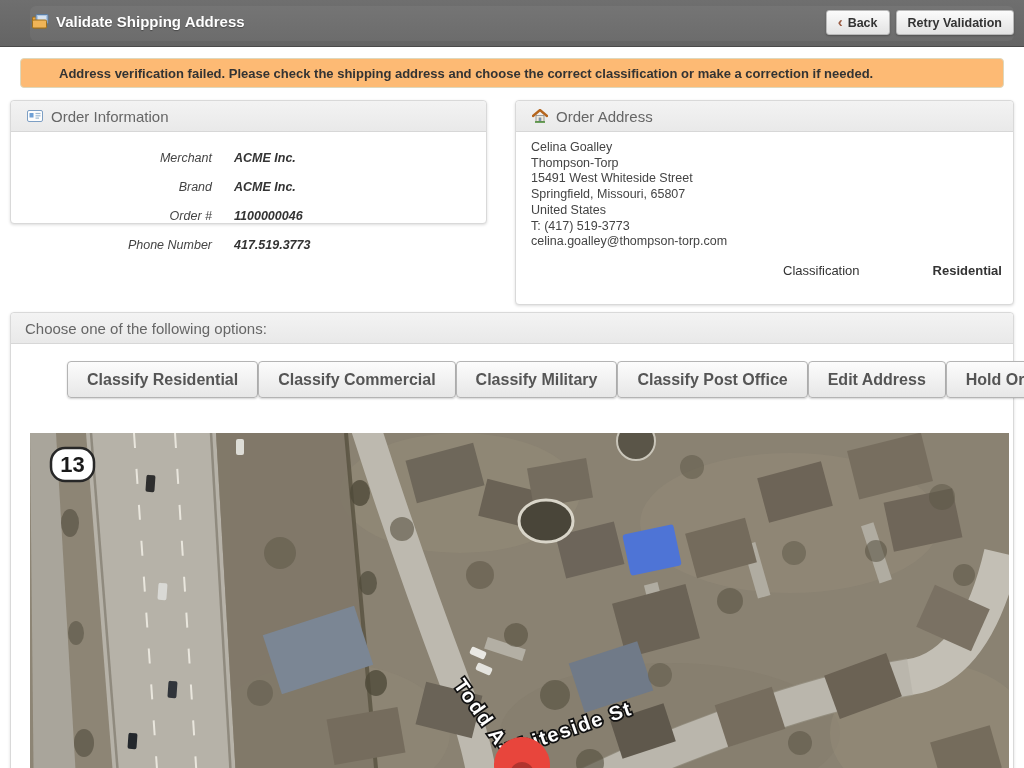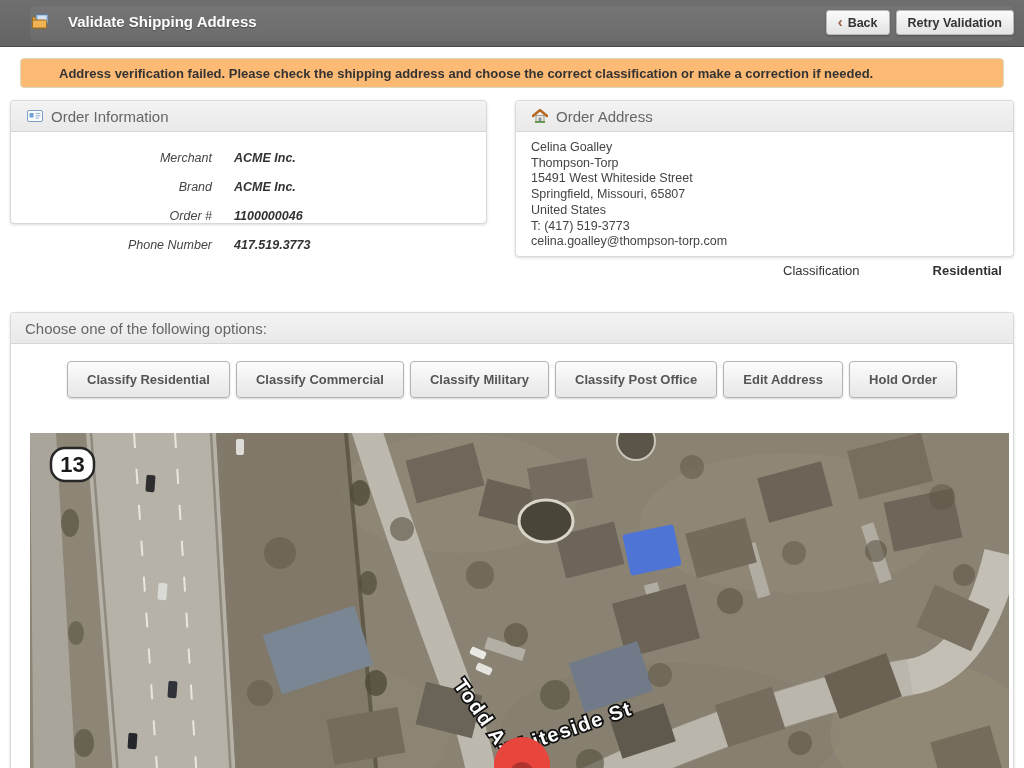--- a/index.html
+++ b/index.html
@@ -11,21 +11,21 @@
   .topbar {
     position:absolute; left:0; top:0; width:1024px; height:47px;
     background:linear-gradient(#6f6f6f,#646464);
     border-bottom:1px solid #4a4a4a;
   }
   .topbar-inner {
     position:absolute; left:30px; top:6px; right:10px; height:35px;
     background:rgba(255,255,255,0.05); border-radius:6px;
   }
   .topbar-title {
-    position:absolute; left:32px; top:13px; display:flex; align-items:center; gap:19px;
+    position:absolute; left:32px; top:13px; display:flex; align-items:center; gap:7px;
     color:#fff; font-size:15px; font-weight:bold; text-shadow:0 1px 1px rgba(0,0,0,.35);
   }
   .topbar-buttons { position:absolute; right:10px; top:10px; display:flex; gap:6px; }
   .tb-btn {
     height:25px; padding:0 11px; font-family:inherit;
     font-size:12.5px; font-weight:bold; color:#333;
     background:linear-gradient(#fbfbfb,#e3e3e3);
     border:1px solid #b9b9b9; border-radius:3px;
     box-shadow:0 1px 2px rgba(0,0,0,.25);
     display:flex; align-items:center; gap:5px; cursor:pointer;
@@ -45,21 +45,21 @@
     position:absolute; background:#fff; border:1px solid #d9d9d9; border-radius:4px;
     box-shadow:0 1px 3px rgba(0,0,0,.14);
   }
   .panel-head {
     height:31px; background:linear-gradient(#f3f3f3,#e9e9e9);
     border-bottom:1px solid #d7d7d7; border-radius:4px 4px 0 0;
     display:flex; align-items:center; gap:8px; padding-left:16px;
     font-size:15px; color:#666;
   }
   #order-info { left:10px; top:100px; width:477px; height:124px; }
-  #order-address { left:515px; top:100px; width:499px; height:157px; }
+  #order-address { left:515px; top:100px; width:499px; height:205px; }
 
   .oi-body { padding-top:11px;font-style:italic; }
   .oi-row { display:flex; height:29px; align-items:center; font-size:12.5px; }
   .oi-label { width:201px; text-align:right; color:#444; }
   .oi-value { margin-left:22px; font-weight:bold; color:#333; }
 
   .oa-body { padding:8px 0 0 15px; font-size:12.5px; color:#444; line-height:15.7px; }
   .oa-class-row { display:flex; margin-top:13px; font-size:13px; }
   .oa-class-label { width:697px; box-sizing:border-box; padding-left:126px; color:#333; }
   .oa-class-label { width:auto; margin-left:126px; }
@@ -67,21 +67,21 @@
 
   
   #options { left:10px; top:312px; width:1004px; height:500px; }
   #options .panel-head { font-size:15px; padding-left:14px; }
   .opt-buttons {
     display:flex; justify-content:space-between;
     padding:17px 56px 0 56px;
   }
   .opt-btn {
     height:37px; padding:0 19px; font-family:inherit;
-    font-size:13px; font-weight:bold; color:#555;
+    font-size:16px; font-weight:bold; color:#555;
     background:linear-gradient(#fcfcfc,#e7e7e7);
     border:1px solid #b4b4b4; border-radius:4px;
     box-shadow:0 1px 2px rgba(0,0,0,.18); cursor:pointer;
     white-space:nowrap;
   }
 
   
   .map-wrap {
     position:absolute; left:19px; top:120px; width:979px; height:380px;
     overflow:hidden; background:#8d8575; cursor:grab;

